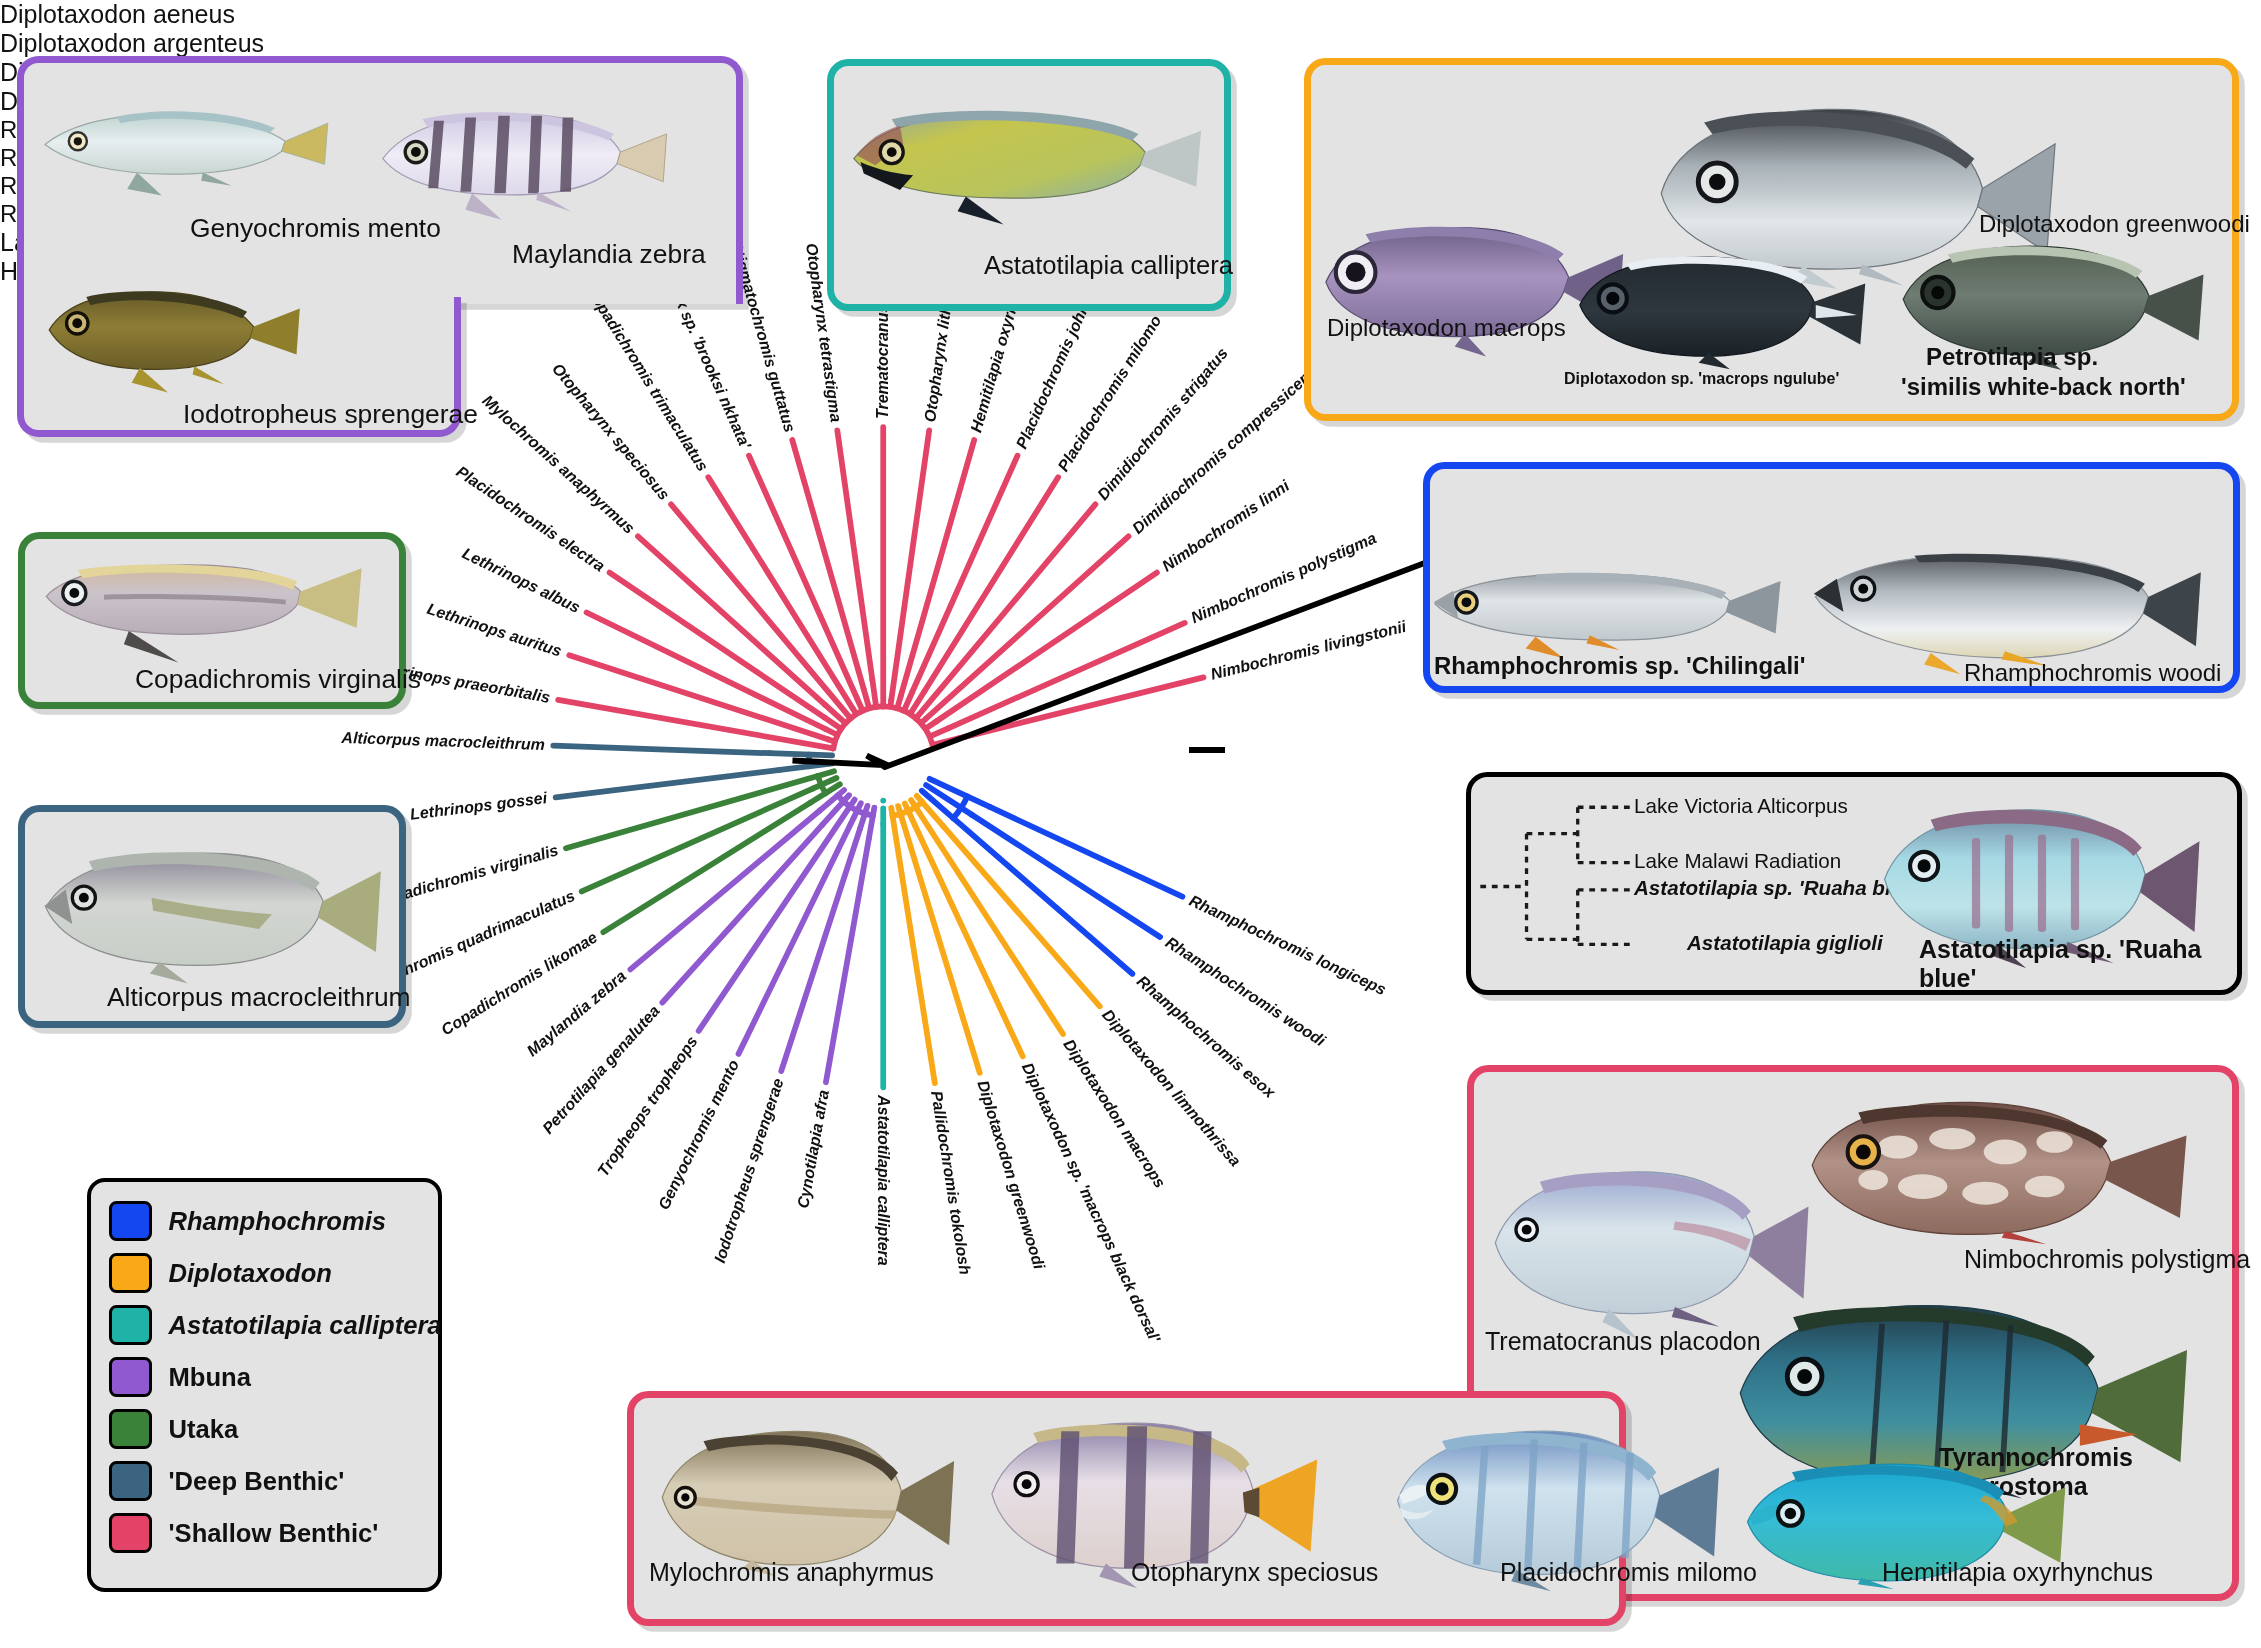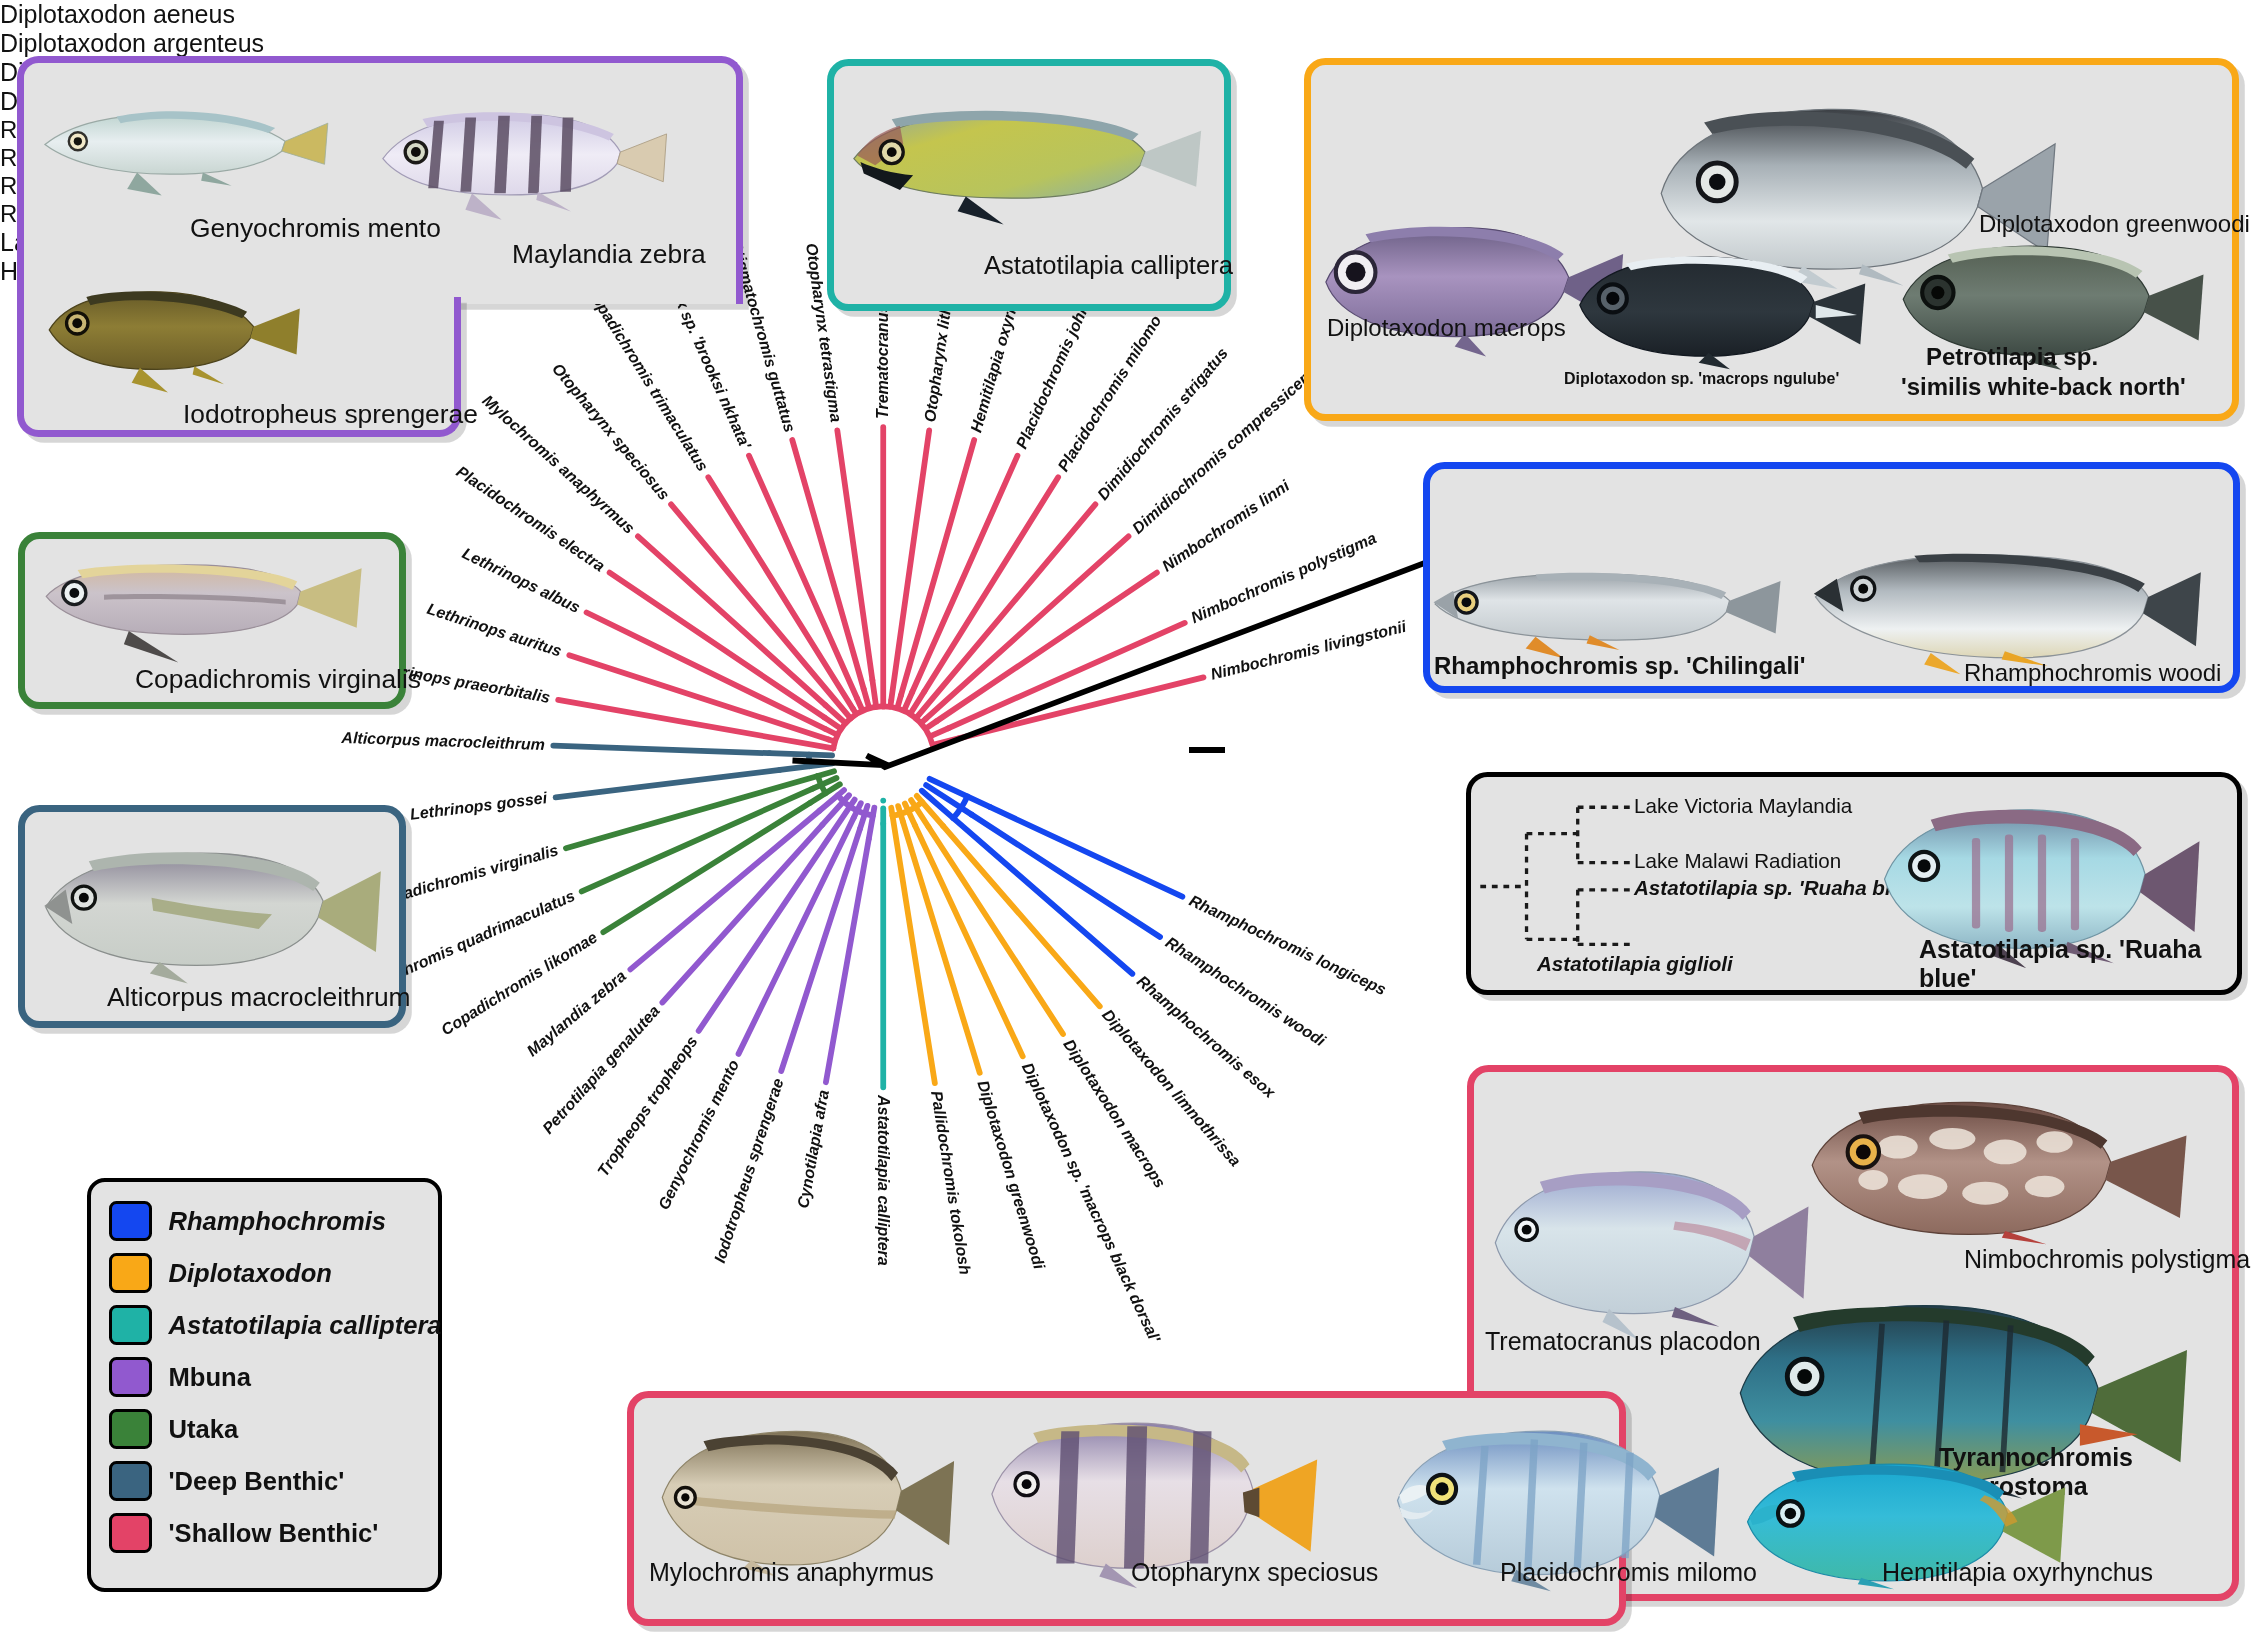--- a/index.html
+++ b/index.html
@@ -488,24 +488,24 @@
       <path d="M60 60 L122 60"></path>
       <path d="M60 188 L122 188"></path>
       <path d="M122 28 L122 95"></path>
       <path d="M122 28 L186 28"></path>
       <path d="M122 95 L186 95"></path>
       <path d="M122 128 L122 194"></path>
       <path d="M122 128 L186 128"></path>
       <path d="M122 194 L186 194"></path>
     </g>
   </svg>
-  <div class="cl-lbl" style="left:1634px;top:794px;">Lake Victoria Maylandia</div>
+  <div class="cl-lbl" style="left:1634px;top:794px;">Lake Victoria Alticorpus</div>
   <div class="cl-lbl" style="left:1634px;top:849px;">Lake Malawi Radiation</div>
   <div class="cl-lbl bi" style="left:1634px;top:876px;">Astatotilapia sp. 'Ruaha blue'</div>
-  <div class="cl-lbl bi" style="left:1537px;top:931px;margin-top:21px;">Astatotilapia giglioli</div>
+  <div class="cl-lbl bi" style="left:1687px;top:931px;">Astatotilapia giglioli</div>
 
   <div class="fish" style="left:1873px;top:780px;width:338px;height:190px;">
     <svg viewBox="0 0 410 230">
       <defs>
           <linearGradient id="g13" x1="0" y1="0" x2="0" y2="1">
         <stop offset="0%" stop-color="#6d8aa3"></stop>
             <stop offset="35%" stop-color="#a6d9e4"></stop>
             <stop offset="70%" stop-color="#bde3e9"></stop>
             <stop offset="100%" stop-color="#8fb7c6"></stop>
           </linearGradient>

